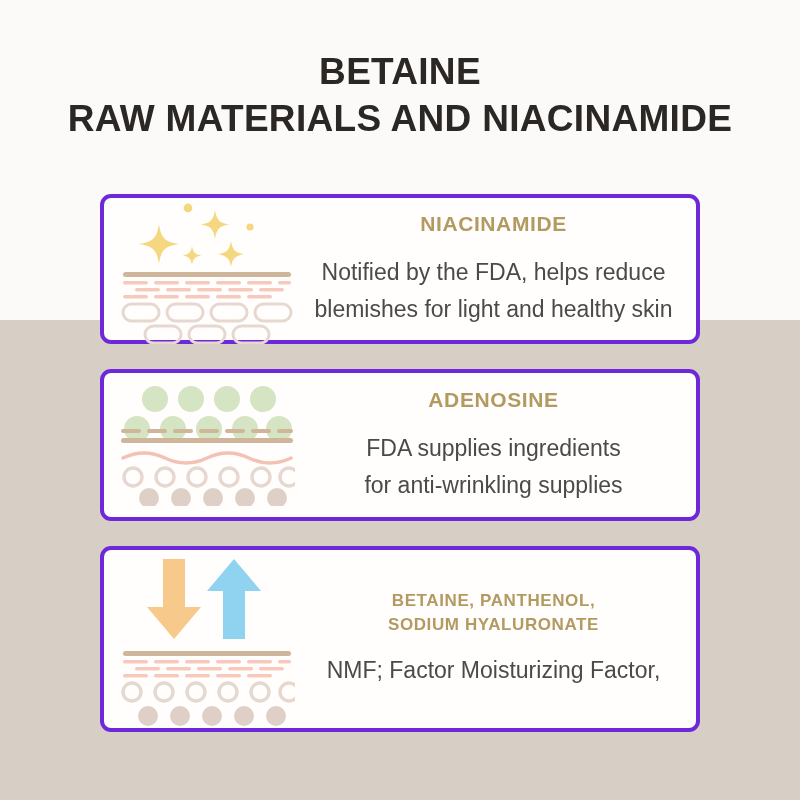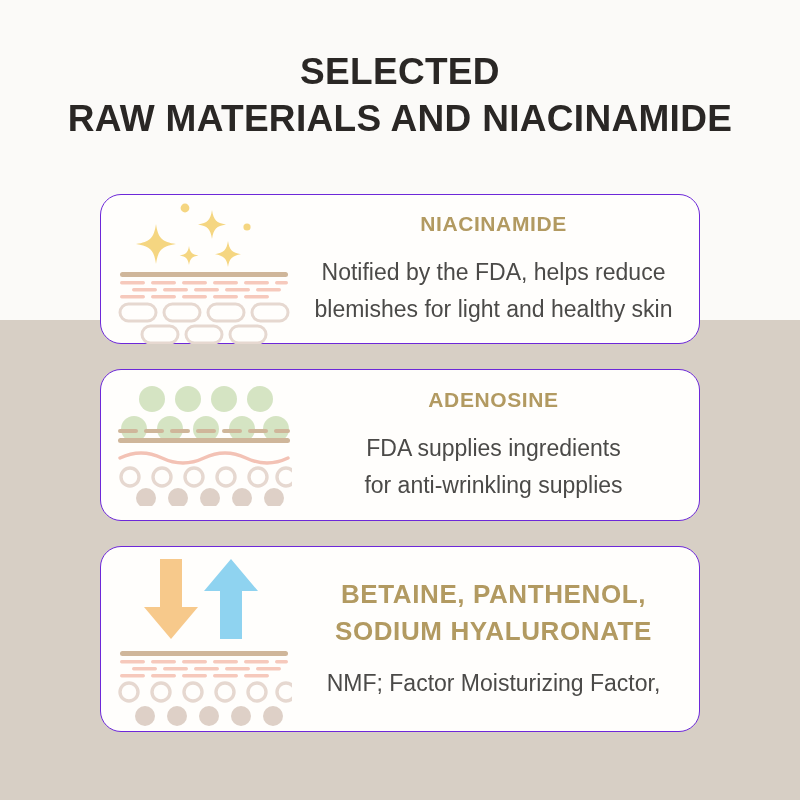--- a/index.html
+++ b/index.html
@@ -51,22 +51,22 @@
   }
   .heading .line1 { display: block; font-size: 37px; }
   .heading .line2 { display: block; font-size: 37px; }
 
   
   .card {
     position: absolute;
     left: 100px;
     width: 600px;
     background: #fffefc;
-    border: 1px solid #6d28d9;
-    border-radius: 21px;
+    border: 4px solid #6d28d9;
+    border-radius: 11px;
     display: flex;
     align-items: center;
   }
   #card-1 { top: 194px; height: 150px; }
   #card-2 { top: 369px; height: 152px; justify-content: flex-end; }
   #card-3 { top: 546px; height: 186px; }
 
   .card-icon {
     width: 205px;
     flex: 0 0 205px;
@@ -81,21 +81,21 @@
   }
 
   .ing-title {
     color: #b29a61;
     font-weight: bold;
     font-size: 21px;
     letter-spacing: 0.6px;
     line-height: 1.42;
     display: block;
   }
-  .ing-title.two-line { font-size: 26px; }
+  .ing-title.two-line { font-size: 17px; }
 
   .ing-desc {
     color: #4b4a48;
     font-size: 23px;
     line-height: 1.62;
     margin-top: 15px;
     display: block;
   }
   .ing-desc .l { display: block; }
 
@@ -114,21 +114,21 @@
 </style>
 </head>
 <body>
 
 <div id="page">
 
   <div id="bg-top"></div>
   <div id="bg-bottom"></div>
 
   <h1 class="heading">
-    <span class="line1">SELECTED</span>
+    <span class="line1">BETAINE</span>
     <span class="line2">RAW MATERIALS AND NIACINAMIDE</span>
   </h1>
 
   <div class="card" id="card-1">
     <div class="card-icon">
       <svg width="176" height="150" viewBox="0 0 176 150" aria-hidden="true">
         <g fill="#f5d681">
           <path d="M40 30 C42 44 46 48 60 50 C46 52 42 56 40 70 C38 56 34 52 20 50 C34 48 38 44 40 30 Z"></path>
           <path d="M96 16 C97.5 26 100.5 29 110 30.5 C100.5 32 97.5 35 96 45 C94.5 35 91.5 32 82 30.5 C91.5 29 94.5 26 96 16 Z"></path>
           <path d="M112 47 C113.4 56 116.2 58.8 125 60.2 C116.2 61.6 113.4 64.4 112 73 C110.6 64.4 107.8 61.6 99 60.2 C107.8 58.8 110.6 56 112 47 Z"></path>

